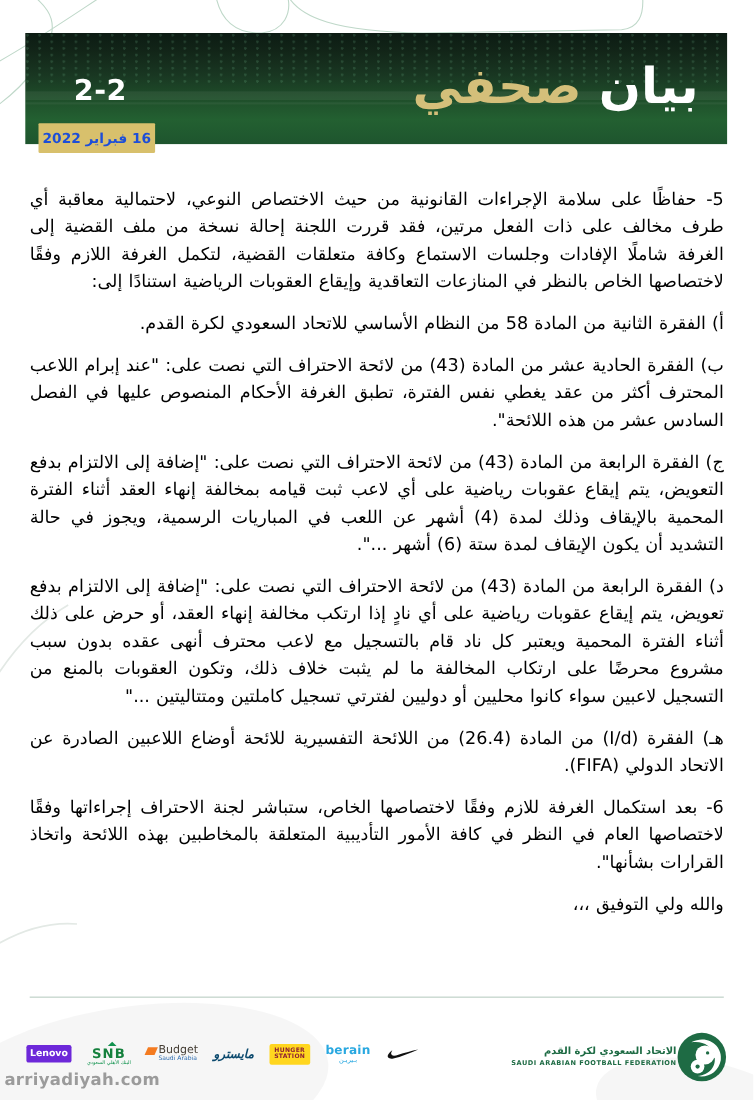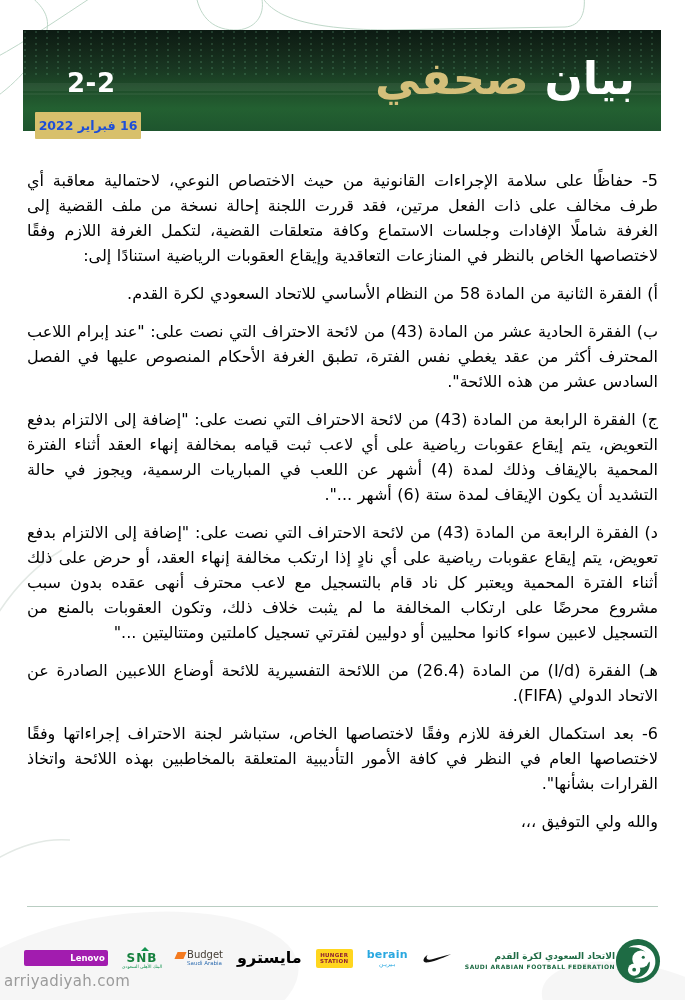--- a/index.html
+++ b/index.html
@@ -40,44 +40,44 @@
   
   .content{position:absolute;top:168px;right:27px;left:27px;direction:rtl;}
   .content p{
     margin:0 0 13px 0;font-size:16px;line-height:25px;color:#000000;
     text-align:justify;text-align-last:right;word-spacing:0.5px;
   }
   .content p.closing{margin-top:11px;}
   
   .divider{position:absolute;left:27px;right:27px;top:906px;height:1px;background:#b9cdc2;border:none;margin:0;}
   .sponsors{position:absolute;left:24px;top:947px;display:flex;align-items:center;gap:14px;direction:ltr;}
-  .lenovo{width:41px;height:16px;background:#a21caf;border-radius:2px;color:#fff;
-    font-size:8.5px;font-weight:bold;display:flex;align-items:center;justify-content:center;padding-left:43px;}
+  .lenovo{width:41px;height:16px;background:#6d28d9;border-radius:2px;color:#fff;
+    font-size:8.5px;font-weight:bold;display:flex;align-items:center;justify-content:center;}
   .snb{text-align:center;line-height:1;}
   .snb-caret{width:0;height:0;margin:0 auto 1px auto;border-left:4px solid transparent;
     border-right:4px solid transparent;border-bottom:4px solid #12934f;transform:translateX(3px);}
   .snb-word{font-size:12px;font-weight:700;color:#15803d;letter-spacing:1px;}
   .snb-sub{font-size:4.5px;color:#12934f;direction:rtl;margin-top:1px;}
   .budget{display:flex;align-items:flex-start;gap:2px;line-height:1;}
   .budget-tri{width:9px;height:7px;background:#f47b20;transform:skewX(-24deg);margin-top:2px;}
   .budget-word{font-size:10px;font-weight:400;color:#453e35;text-align:center;}
   .budget-sub{font-size:5.5px;color:#2f6db0;margin-top:1px;}
-  .maestro{font-size:16px;font-weight:800;color:#000000;direction:rtl;line-height:1;}
+  .maestro{font-size:11px;font-weight:800;color:#0c4a6e;direction:rtl;line-height:1;font-style:italic;}
   .hunger{width:37px;height:19px;background:#ffd61f;border-radius:2px;display:flex;flex-direction:column;
     align-items:center;justify-content:center;line-height:1.15;}
   .hunger span{font-size:5.5px;font-weight:900;color:#8e2033;letter-spacing:0.3px;}
   .berain{text-align:center;line-height:1;}
   .berain-word{font-size:11px;font-weight:800;color:#29a8e0;letter-spacing:0.2px;}
   .berain-sub{font-size:6px;color:#29a8e0;direction:rtl;margin-top:1px;}
   .nike-box{display:flex;align-items:center;}
   .saff{position:absolute;right:24px;top:938px;display:flex;align-items:center;gap:0;}
   .saff-text{text-align:right;line-height:1.3;}
   .saff-ar{font-size:9px;font-weight:bold;color:#1e6b44;direction:rtl;}
   .saff-en{font-size:6px;font-weight:bold;color:#1e6b44;letter-spacing:0.45px;}
-  .watermark{position:absolute;left:4px;top:972px;font-size:15px;color:#9b9b9b;font-weight:400;letter-spacing:0.3px;}
+  .watermark{position:absolute;left:4px;top:972px;font-size:15px;color:#9b9b9b;font-weight:700;letter-spacing:0.3px;}
   .blob{position:absolute;background:rgba(0,0,0,0.035);border-radius:50%;pointer-events:none;}
   .blob1{width:360px;height:150px;left:-60px;top:915px;transform:rotate(-8deg);}
   .blob2{width:200px;height:90px;left:540px;top:965px;transform:rotate(12deg);}
 </style>
 </head>
 <body>
 
 <div class="page">
 
   <svg class="deco" width="685" height="1000" viewBox="0 0 685 1000">

